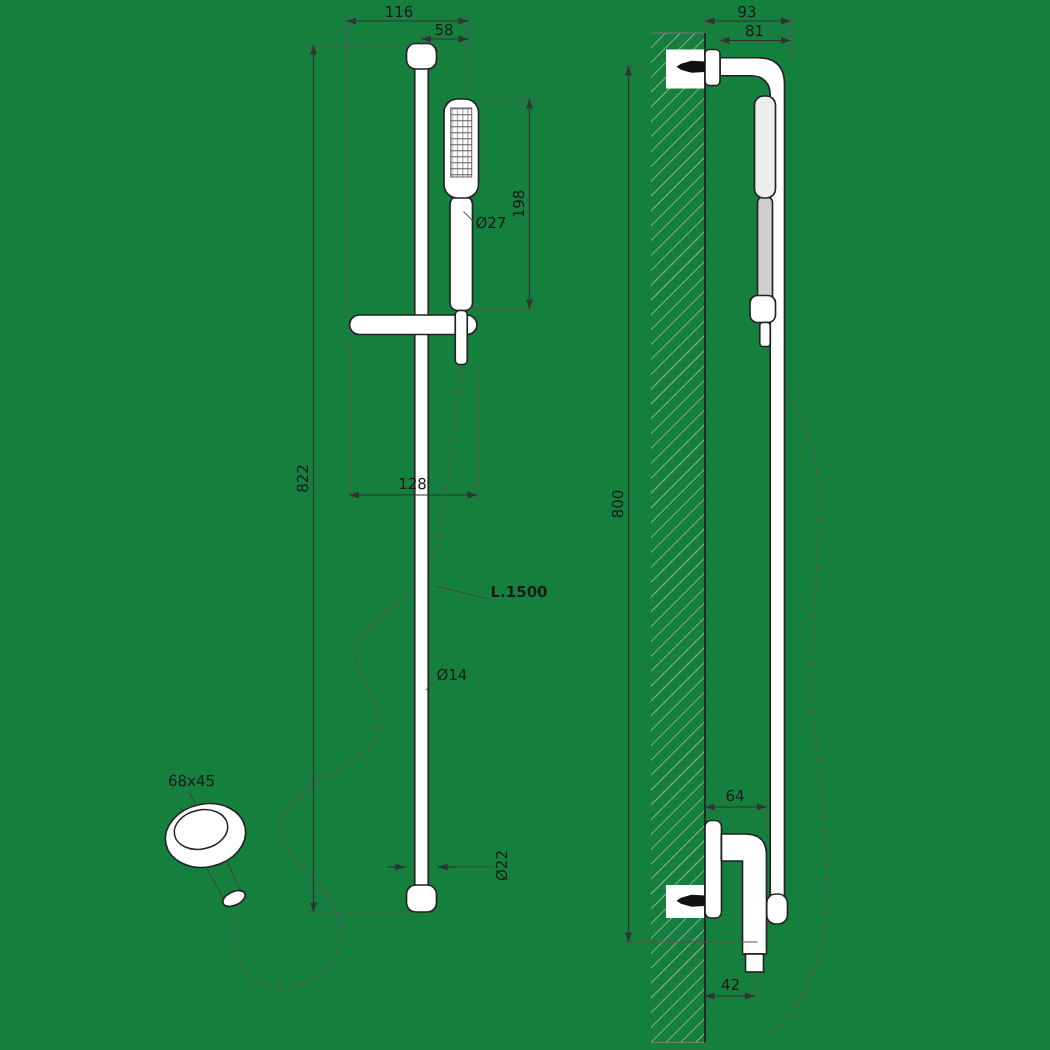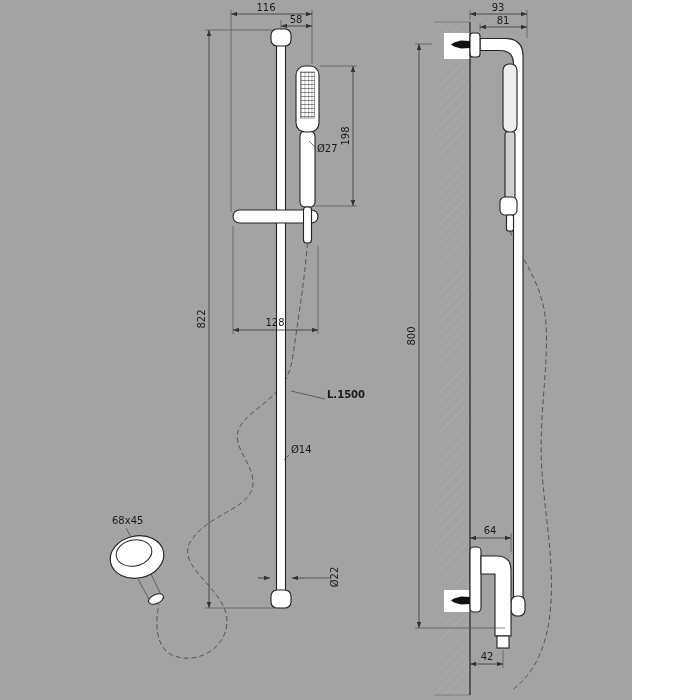--- a/index.html
+++ b/index.html
@@ -1,16 +1,16 @@
 <!DOCTYPE html>
 <html><head>
 <meta charset="utf-8">
 <style>
   html,body{margin:0;padding:0;background:#fff;}
-  .stage{width:632px;height:700px;position:relative;background:#a3a3a3;overflow:hidden;}
+  .stage{width:700px;height:700px;position:relative;background:#15803d;overflow:hidden;}
   svg{display:block;}
   .obj{fill:#fff;stroke:#222;stroke-width:1.1;}
   .objdark{fill:#cfcfcf;stroke:#222;stroke-width:1.1;}
   .objlight{fill:#ededed;stroke:#222;stroke-width:1.1;}
   .ext{stroke:#555;stroke-width:.7;fill:none;}
   .dim{stroke:#333;stroke-width:.8;fill:none;marker-start:url(#as);marker-end:url(#ae);}
   .dimE{stroke:#333;stroke-width:.8;fill:none;marker-end:url(#ae);}
   .leader{stroke:#444;stroke-width:.7;fill:none;}
   .hose{fill:none;stroke:#555;stroke-width:1;stroke-dasharray:5 3;}
   .lbl{font-family:"DejaVu Sans", sans-serif;font-size:10px;fill:#1a1a1a;}

